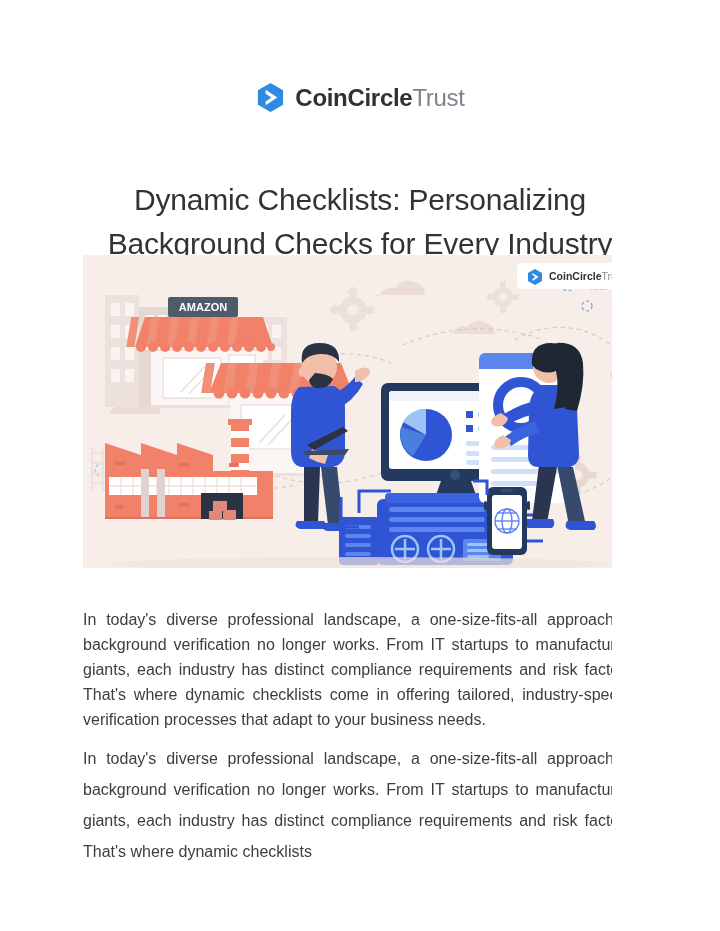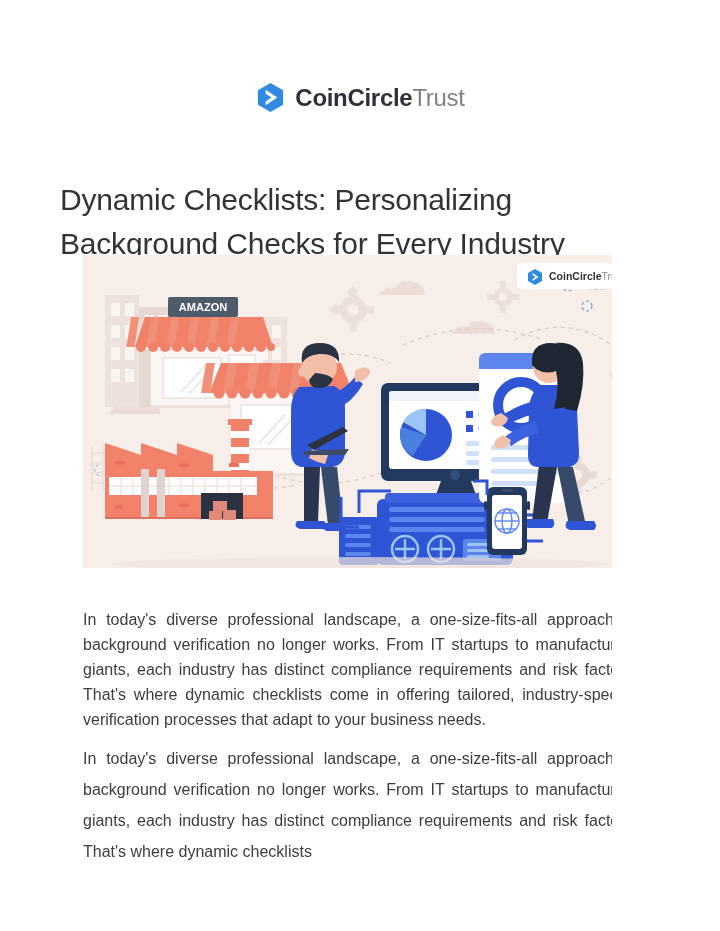--- a/index.html
+++ b/index.html
@@ -16,21 +16,21 @@
     display:flex;align-items:center;justify-content:center;gap:9px;
   }
   .brand-mark{width:31px;height:31px;display:block;}
   .brand-text{font-size:24px;letter-spacing:-0.3px;line-height:1;white-space:nowrap;}
   .brand-text .b1{font-weight:bold;color:#2e3138;}
   .brand-text .b2{font-weight:normal;color:#7e828b;}
 
   
   .title{
     position:absolute;left:60px;top:158px;width:600px;
-    color:#333333;
+    text-align:center;color:#333333;
     font-size:30px;line-height:44px;font-weight:normal;letter-spacing:-0.2px;
   }
 
   
   .illus{
     position:absolute;left:83px;top:255px;width:554px;height:313px;
     background:#f7eeea;overflow:hidden;
   }
   .illus svg{display:block;width:554px;height:313px;}
 

